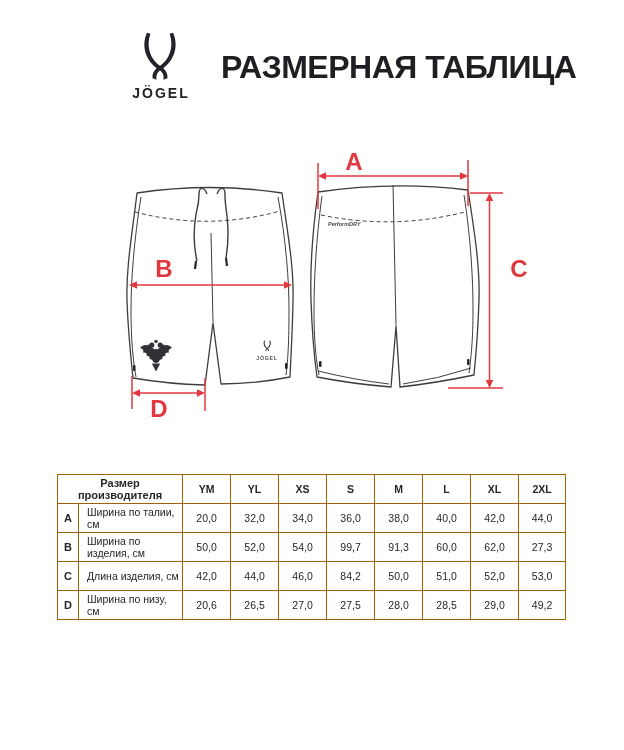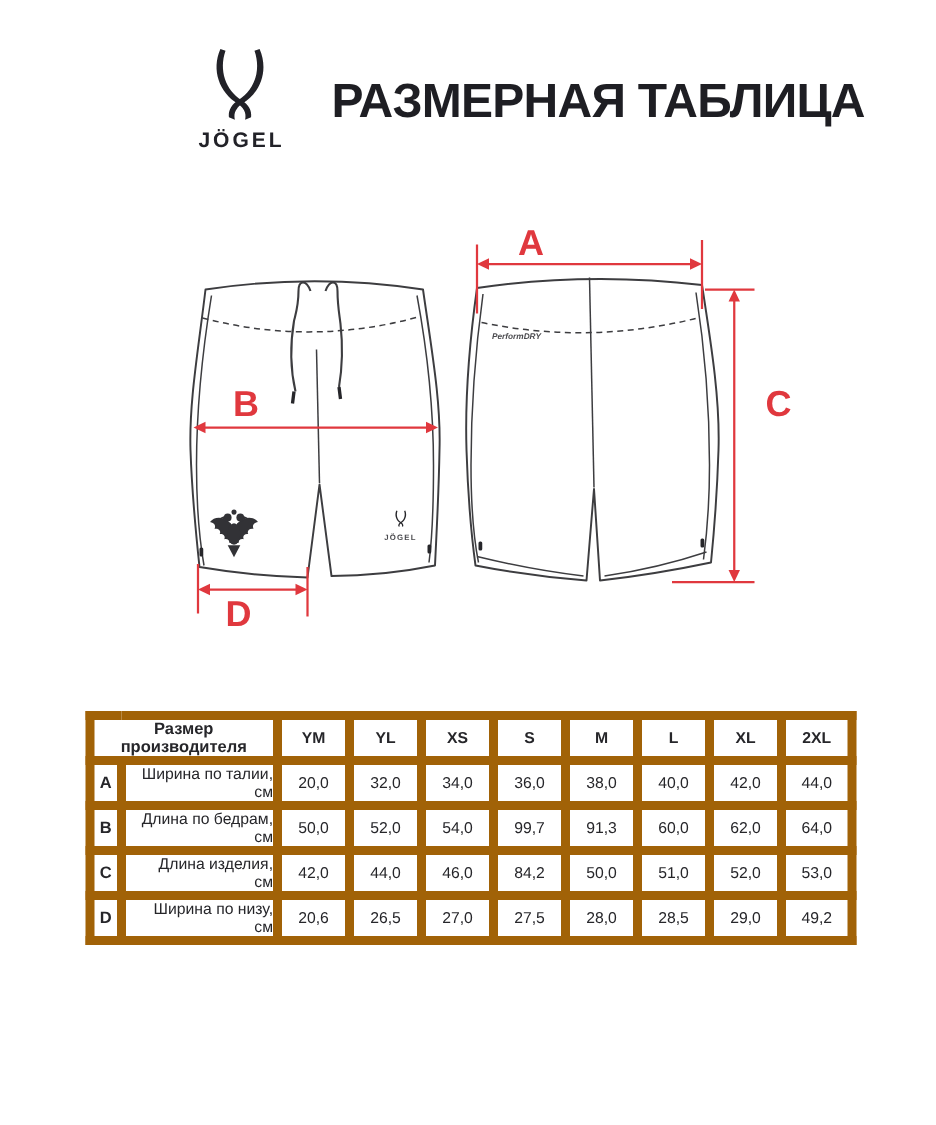--- a/index.html
+++ b/index.html
@@ -29,25 +29,25 @@
   .mark{fill:#26262a;}
   .emblem{fill:#323236;}
   .tinytext{fill:#4a4a4e;font-family:"Liberation Sans",sans-serif;}
   
   .size-table{
     position:absolute;left:57px;top:474px;width:508px;height:146px;
     border-collapse:collapse;table-layout:fixed;
     font-family:"Liberation Sans",sans-serif;font-size:10.5px;color:#26262a;
     border:1.5px solid #3f3f44;
   }
-  .size-table td{border:6px solid #a16207;text-align:center;padding:0;height:24px;overflow:hidden;}
+  .size-table td{border:1px solid #a16207;text-align:center;padding:0;height:24px;overflow:hidden;}
   .size-table td.lbl{font-weight:700;font-size:11px;}
   .size-table td.hdr{font-weight:700;margin-left:28px;}
   .size-table td.key{font-weight:700;font-size:11px;}
-  .size-table td.desc{text-align:right;padding-left:8px;}
+  .size-table td.desc{text-align:left;padding-left:8px;}
 </style>
 </head>
 <body>
 
 <svg class="logo-icon" viewBox="0 0 40 44">
   <g fill="#222228">
     <path id="horn" d="M8.5,1.5 C3,14 8,27 18.5,33.5 C22,35.8 24,39 23,43 L26.5,41.5 C27,37.5 25,34 21,31.5 C11.5,25.5 7.5,14 11.5,2.5 Z"></path>
     <use href="#horn" transform="translate(40,0) scale(-1,1)"></use>
   </g>
 </svg>
@@ -180,29 +180,29 @@
         <td>32,0</td>
         <td>34,0</td>
         <td>36,0</td>
         <td>38,0</td>
         <td>40,0</td>
         <td>42,0</td>
         <td>44,0</td>
       </tr>
       <tr>
         <td class="key">B</td>
-        <td class="desc">Длина по бедрам, см</td>
+        <td class="desc">Ширина по изделия, см</td>
         <td>50,0</td>
         <td>52,0</td>
         <td>54,0</td>
         <td>99,7</td>
         <td>91,3</td>
         <td>60,0</td>
         <td>62,0</td>
-        <td>64,0</td>
+        <td>27,3</td>
       </tr>
       <tr>
         <td class="key">C</td>
         <td class="desc">Длина изделия, см</td>
         <td>42,0</td>
         <td>44,0</td>
         <td>46,0</td>
         <td>84,2</td>
         <td>50,0</td>
         <td>51,0</td>

